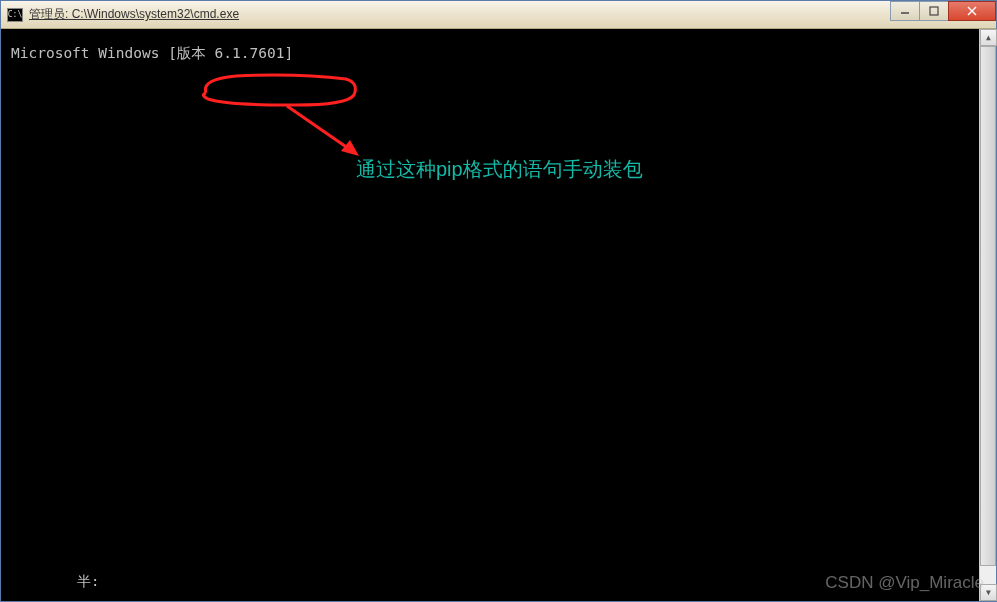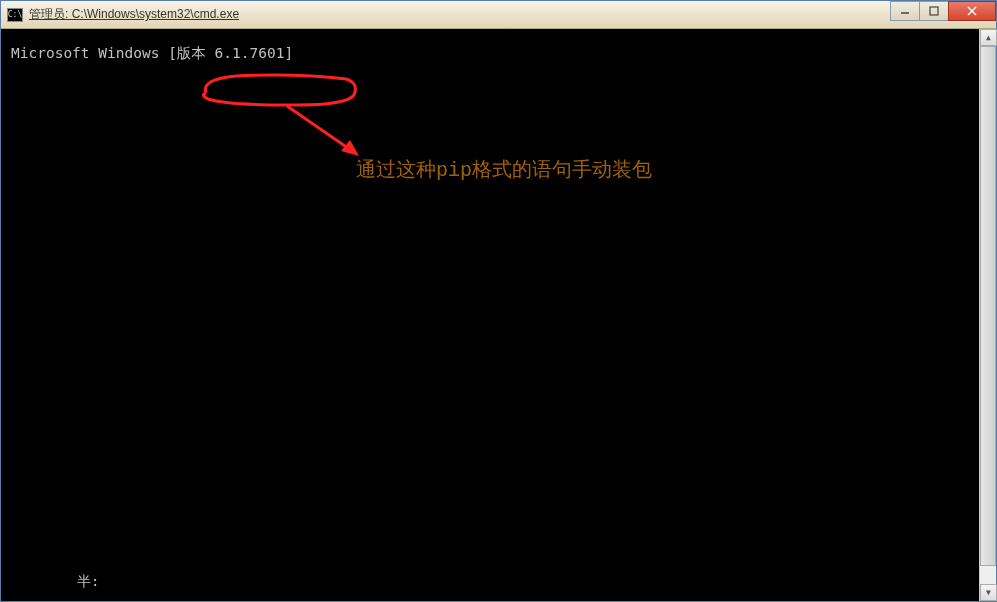--- a/index.html
+++ b/index.html
@@ -140,23 +140,23 @@
       left: 276px;
       top: 100px;
       width: 90px;
       height: 60px;
       pointer-events: none;
     }
     .annotation-text {
       position: absolute;
       left: 355px;
       top: 155px;
-      color: #a16207;
+      color: #14b8a6;
       font-size: 20px;
-      font-family: Liberation Mono, monospace;
+      font-family: Liberation Sans, sans-serif;
     }
     .watermark {
       position: absolute;
       right: 12px;
       bottom: 8px;
       color: rgba(200,200,200,0.5);
       font-size: 17px;
       font-family: Arial, sans-serif;
     }
     .footer-text {
@@ -212,13 +212,14 @@
 
   <svg class="annotation-arrow" viewBox="0 0 90 60">
     <line x1="10" y1="5" x2="78" y2="52" stroke="#ff2020" stroke-width="3"></line>
     <polygon points="82,55 64,50 73,39" fill="#ff2020"></polygon>
   </svg>
 
   <div class="annotation-text">通过这种pip格式的语句手动装包</div>
 
   <div class="footer-text">半:</div>
 
+  <div class="watermark">CSDN @Vip_Miracle</div>
 </div>
 
 </body></html>

